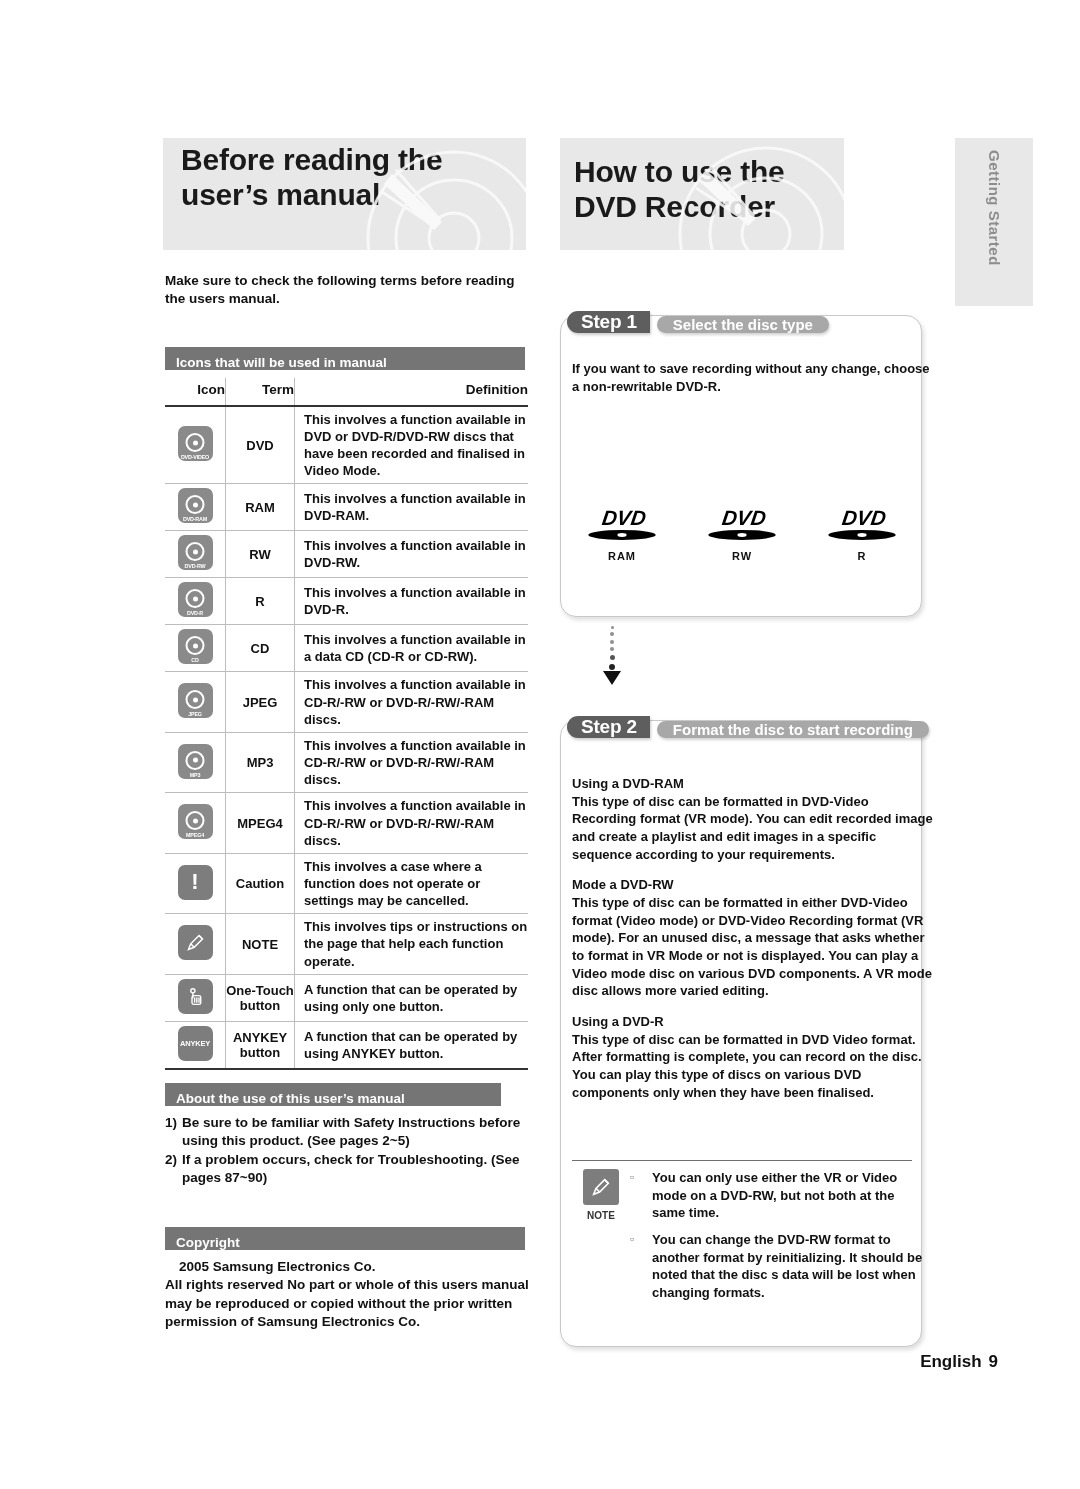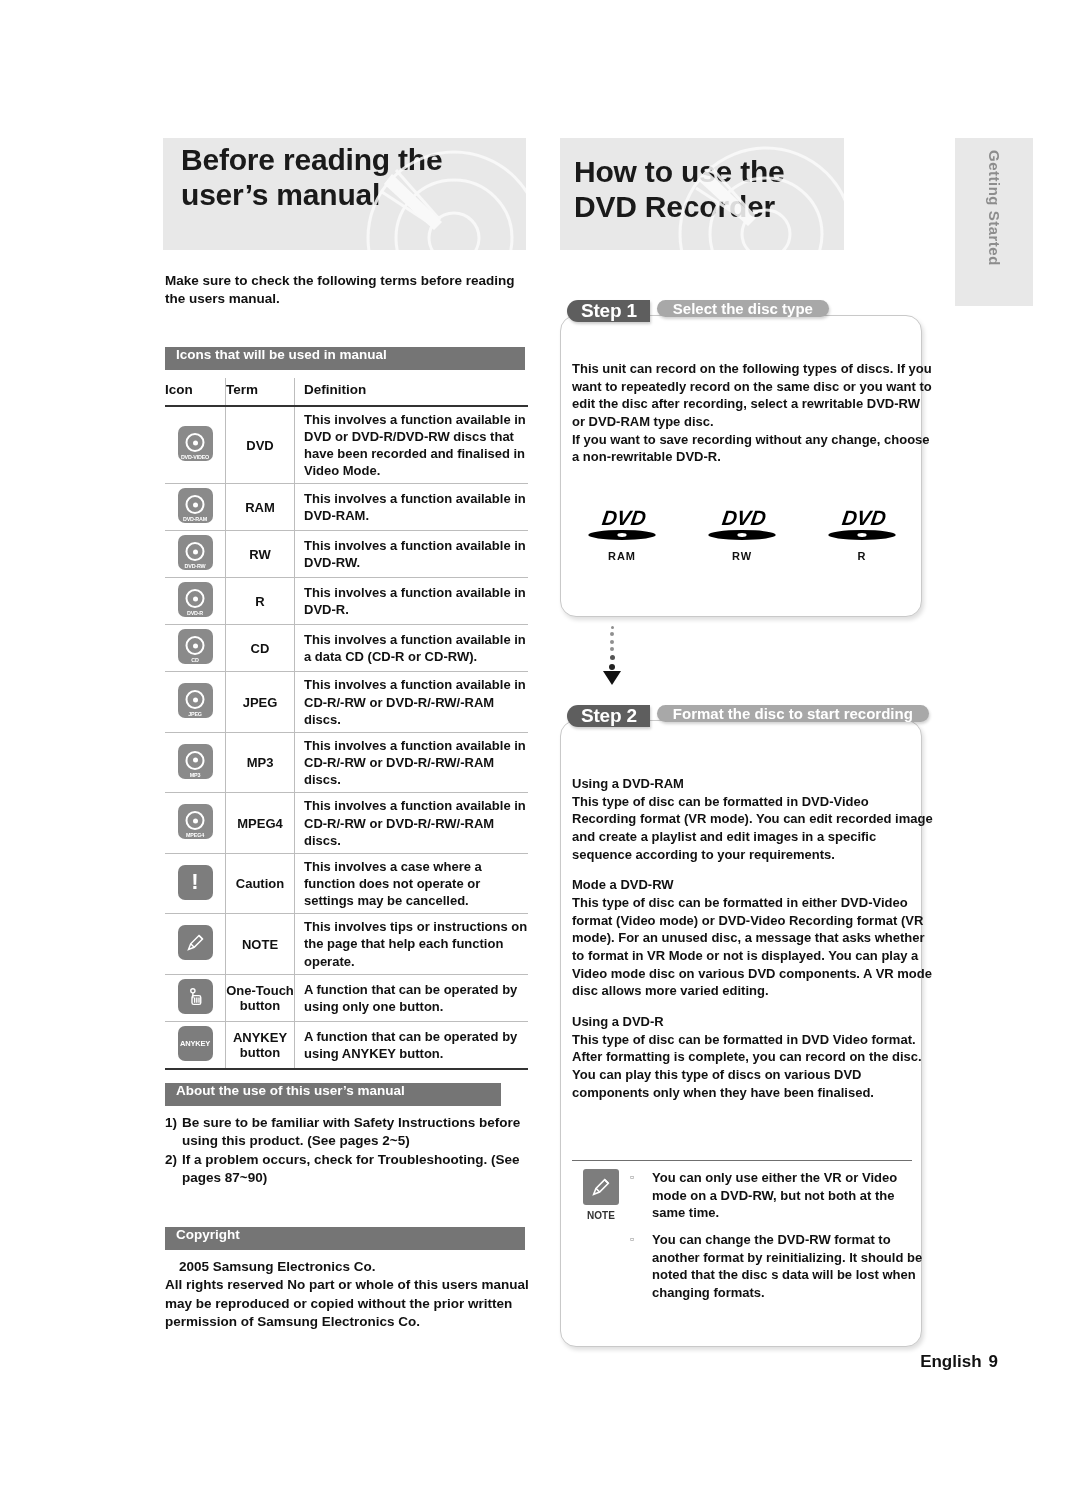--- a/index.html
+++ b/index.html
@@ -27,29 +27,29 @@
   
   #side-tab{position:absolute;left:955px;top:138px;width:78px;height:168px;background:#e8e8e8;}
   #side-tab .vtxt{position:absolute;left:50%;top:12px;transform:translateX(-50%);
       writing-mode:vertical-rl;font-size:15px;font-weight:bold;color:#8d8d8d;letter-spacing:.5px;}
 
   
   #intro-text{position:absolute;left:165px;top:272px;width:350px;font-size:13.5px;
       font-weight:bold;line-height:1.35;}
 
   .sec-bar{position:absolute;background:#757575;color:#fff;font-size:13.5px;font-weight:bold;
-      display:flex;align-items:flex-start;padding-left:11px;box-sizing:border-box;}
+      display:flex;align-items:flex-end;padding-left:11px;box-sizing:border-box;}
   #bar-icons{left:165px;top:347px;width:360px;height:23px;}
   #bar-about{left:165px;top:1083px;width:336px;height:23px;}
   #bar-copy{left:165px;top:1227px;width:360px;height:23px;}
 
   
   #icon-table{position:absolute;left:165px;top:378px;width:363px;
       border-collapse:collapse;font-size:13px;font-weight:bold;}
-  #icon-table th{font-size:13.5px;font-weight:bold;padding:3px 0 6px;text-align:left;
+  #icon-table th{font-size:13.5px;font-weight:bold;padding:3px 0 6px;text-align:right;
       border-bottom:2px solid #333;}
   #icon-table td{vertical-align:middle;padding:4px 0;border-bottom:1px solid #bdbdbd;}
   #icon-table tr:last-child td{border-bottom:2px solid #333;}
   .col-icon{width:60px;text-align:center;}
   .col-term{width:68px;text-align:center;border-left:1px solid #bdbdbd;border-right:1px solid #bdbdbd;}
   .col-def{padding-left:9px !important;line-height:1.32;}
   #icon-table th.col-term{border-left:1px solid #bdbdbd;border-right:1px solid #bdbdbd;}
 
   
   .tile{display:inline-block;width:35px;height:35px;border-radius:7px;background:#8a8a8a;
@@ -77,21 +77,21 @@
   #copy-text{position:absolute;left:165px;top:1258px;width:385px;font-size:13.5px;
       font-weight:bold;line-height:1.36;}
   #copy-text .indent{padding-left:14px;}
 
   
   .step-card{position:absolute;background:#fff;border:1.5px solid #c9c9c9;border-radius:16px;
       box-shadow:2px 3px 4px rgba(0,0,0,.13);}
   #card1{left:560px;top:315px;width:360px;height:300px;}
   #card2{left:560px;top:720px;width:360px;height:625px;}
 
-  .step-head{position:absolute;display:flex;align-items:flex-start;height:33px;z-index:3;}
+  .step-head{position:absolute;display:flex;align-items:flex-end;height:33px;z-index:3;}
   .step-head .lbl{background:#5e5e5e;color:#fff;font-size:19px;font-weight:bold;
       border-radius:16px 0 0 16px;padding:0 13px 0 14px;display:flex;align-items:center;
       letter-spacing:-0.2px;box-shadow:1px 2px 3px rgba(0,0,0,.2);}
   .step-head .nose{width:22px;background:#5e5e5e;
       clip-path:polygon(0 0,100% 0,30% 100%,0 100%);margin-left:-1px;}
   .step-head .title{background:#a8a8a8;color:#fff;font-size:15px;font-weight:bold;
       border-radius:18px;display:flex;align-items:center;padding:0 16px 0 16px;margin-left:-14px;
       box-shadow:1px 2px 3px rgba(0,0,0,.18);}
   #head1{left:567px;top:300px;}
   #head2{left:567px;top:705px;}
@@ -286,21 +286,20 @@
     <div>All rights reserved  No part or whole of this users manual may be reproduced or copied without the prior written permission of Samsung Electronics Co.</div>
   </div>
 
   <div class="step-card" id="card1"></div>
   <div class="step-head" id="head1">
     <div class="lbl">Step 1</div>
     <div class="nose"></div>
     <div class="title">Select the disc type</div>
   </div>
   <div class="card-body" id="body1">
-    <p>This unit can record on the following types of discs. If you want to repeatedly record on the same disc or you want to edit the disc after recording, select a rewritable DVD-RW or DVD-RAM type disc.</p>
     <p>If you want to save recording without any change, choose a non-rewritable DVD-R.</p>
   </div>
   <div id="logos">
       <div class="logo"><svg width="92" height="40" viewBox="0 0 120 52">
           <text x="60" y="26" text-anchor="middle" font-family="Liberation Sans, sans-serif" font-size="27" font-weight="bold" font-style="italic" fill="#000" transform="skewX(-8) translate(5,0)">DVD</text>
           <ellipse cx="60" cy="39" rx="44" ry="6.5" fill="#000"></ellipse>
           <ellipse cx="60" cy="39" rx="6" ry="2.6" fill="#fff"></ellipse>
         </svg><div class="ltxt">RAM</div></div>
       <div class="logo"><svg width="92" height="40" viewBox="0 0 120 52">
           <text x="60" y="26" text-anchor="middle" font-family="Liberation Sans, sans-serif" font-size="27" font-weight="bold" font-style="italic" fill="#000" transform="skewX(-8) translate(5,0)">DVD</text>

